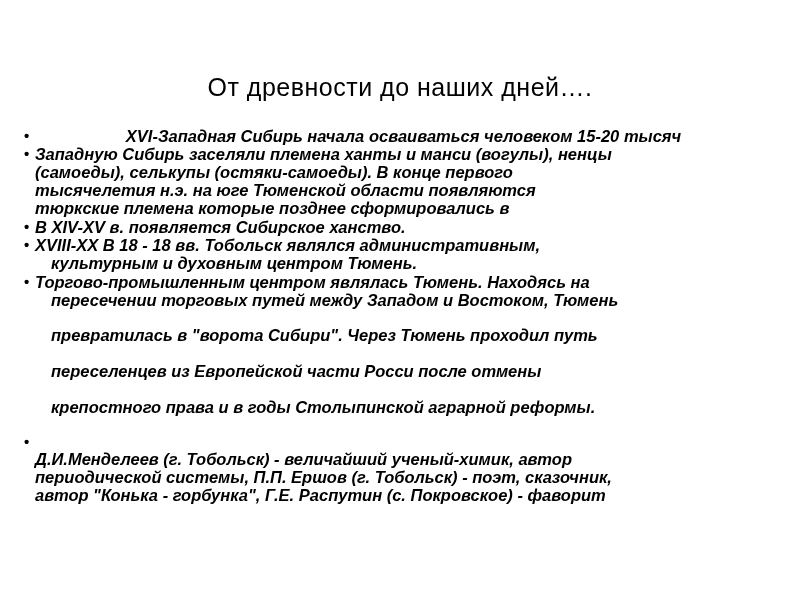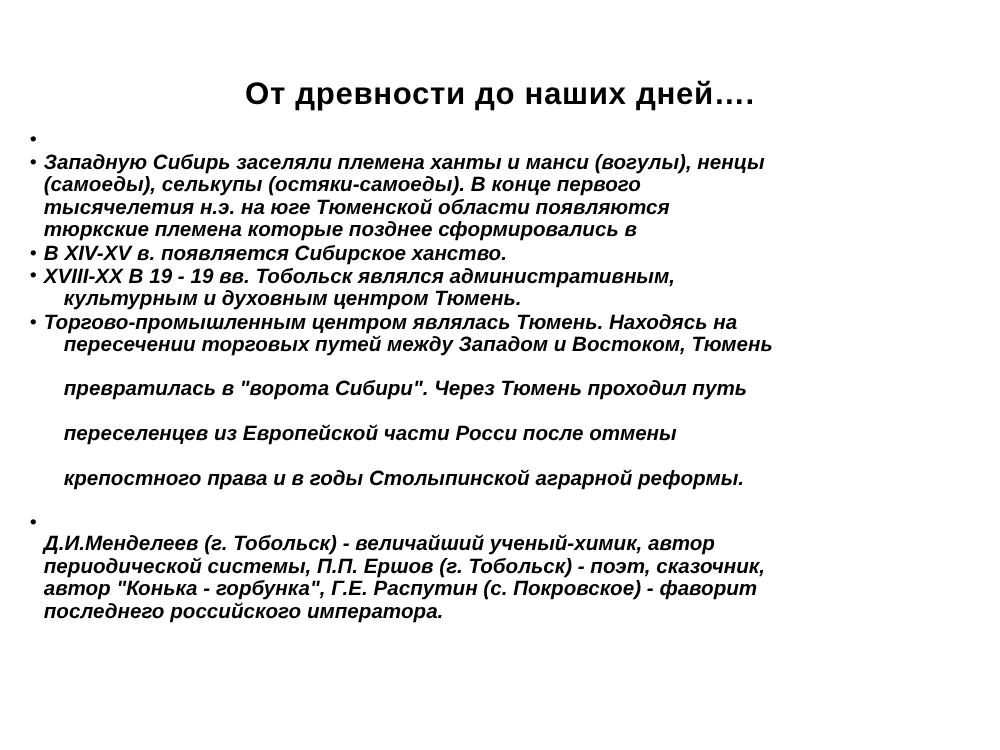--- a/index.html
+++ b/index.html
@@ -17,23 +17,23 @@
   .slide {
     position: relative;
     width: 800px;
     height: 600px;
     box-sizing: border-box;
     padding: 0;
   }
   .slide-title {
     text-align: center;
     font-size: 25px;
-    font-weight: bold;
+    font-weight: normal;
     letter-spacing: 0.5px;
-    margin: 0;
+    margin: 12px;
     padding-top: 62px;
     line-height: 1.1;
   }
   .body-block {
     margin: 0;
     padding: 14px 28px 0 22px;
   }
   .para {
     position: relative;
     font-size: 16.5px;
@@ -70,54 +70,53 @@
 <body>
 
 <div class="slide">
 
   <h1 class="slide-title">От древности до наших дней….</h1>
 
   <div class="body-block">
 
     <div class="para center-first">
       <span class="bullet">•</span>
-      <br>
+      <span>XVI-Западная Сибирь начала осваиваться человеком 15-20 тысяч</span><br>
     </div>
 
     <div class="para hang">
       <span class="bullet">•</span>
       <span>Западную Сибирь заселяли племена ханты и манси (вогулы), ненцы</span><br>
       <span>(самоеды), селькупы (остяки-самоеды). В конце первого</span><br>
       <span>тысячелетия н.э. на юге Тюменской области появляются</span><br>
       <span>тюркские племена которые позднее сформировались в</span><br>
     </div>
 
     <div class="para hang">
       <span class="bullet">•</span>
       <span>В XIV-XV в. появляется Сибирское ханство.</span>
     </div>
 
     <div class="para hang">
       <span class="bullet">•</span>
-      <span>XVIII-XX В 19 - 19 вв. Тобольск являлся административным,</span><br>
+      <span>XVIII-XX В 18 - 18 вв. Тобольск являлся административным,</span><br>
       <span class="ind">культурным и духовным центром Тюмень.</span>
     </div>
 
     <div class="para hang">
       <span class="bullet">•</span>
       <span>Торгово-промышленным центром являлась Тюмень. Находясь на</span><br>
       <span class="ind">пересечении торговых путей между Западом и Востоком, Тюмень</span><br>
       <span class="ind">превратилась в "ворота Сибири". Через Тюмень проходил путь</span><br>
       <span class="ind">переселенцев из Европейской части Росси после отмены</span><br>
       <span class="ind">крепостного права и в годы Столыпинской аграрной реформы.</span>
     </div>
 
     <div class="para hang gap-top">
       <span class="bullet">•</span>
       <br>
       <span>Д.И.Менделеев (г. Тобольск) - величайший ученый-химик, автор</span><br>
       <span>периодической системы, П.П. Ершов (г. Тобольск) - поэт, сказочник,</span><br>
       <span>автор "Конька - горбунка", Г.Е. Распутин (с. Покровское) - фаворит</span><br>
-      <span>последнего российского императора.</span>
     </div>
 
   </div>
 </div>
 
 </body></html>

